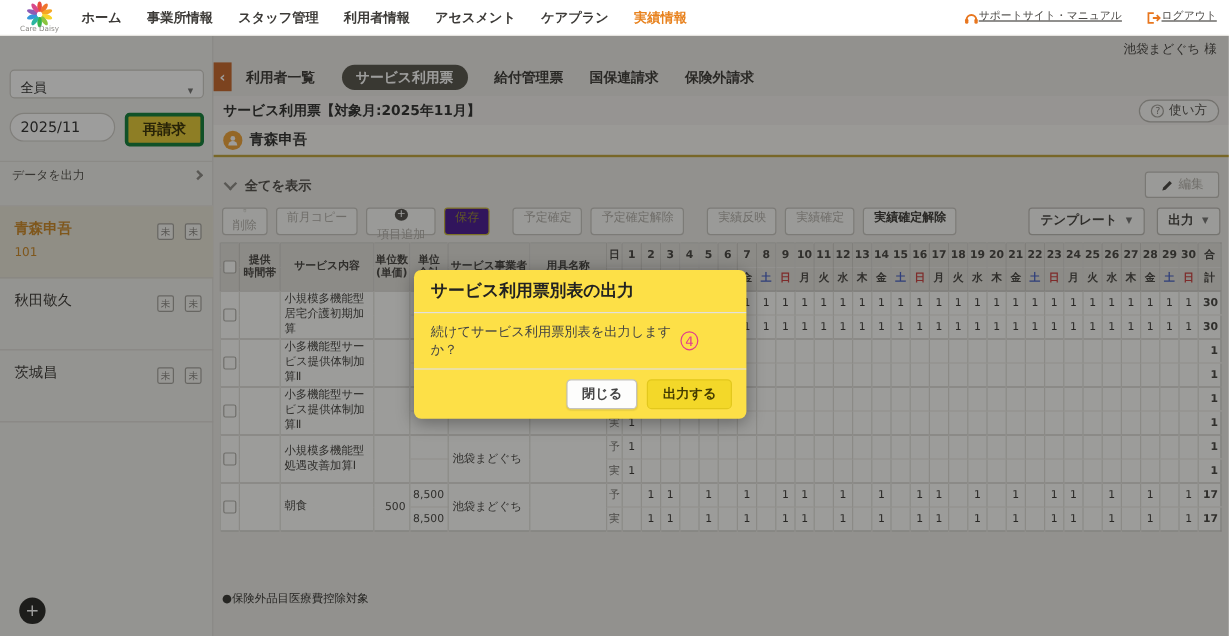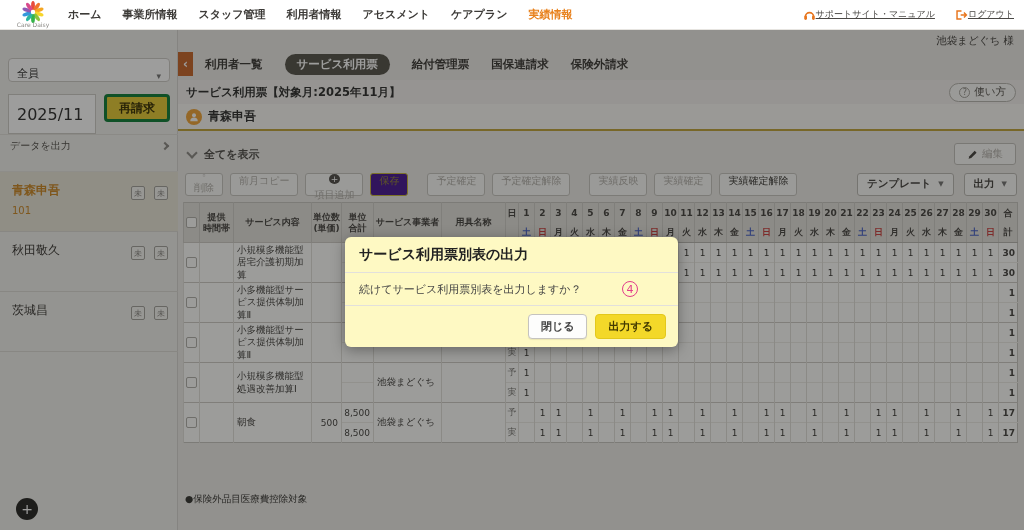--- a/index.html
+++ b/index.html
@@ -17,22 +17,22 @@
   .nav-link { display:flex; align-items:center; font-size:9px; color:#4a4845;
     text-decoration:underline; cursor:pointer; line-height:1.1; }
   .account-name { position:absolute; top:34px; right:10px; font-size:10.5px; color:#4a4845; z-index:10; }
   
   .sidebar { position:absolute; left:0; top:30px; width:178px; height:500px; background:#f1f0ed;
     border-right:1px solid #d8d6d2; }
   .side-select { position:absolute; left:8px; top:28px; width:162px; height:24px; background:#fff;
     border:1px solid #cfcdc8; border-radius:4px; font-size:11px; color:#333; display:flex;
     align-items:flex-end; padding:0 8px; cursor:pointer; }
   .side-select .caret { margin-left:auto; font-size:9px; color:#777; }
-  .month-input { position:absolute; left:8px; top:64px; width:88px; height:40px; background:#fff;
-    border:1px solid #cfcdc8; border-radius:0; font-size:16px; color:#333; padding:0 8px;
+  .month-input { position:absolute; left:8px; top:64px; width:88px; height:24px; background:#fff;
+    border:1px solid #cfcdc8; border-radius:12px; font-size:12px; color:#333; padding:0 8px;
     font-family:inherit; }
   .rebill-btn { position:absolute; left:104px; top:64px; width:66px; height:28px; background:#e7cb3a;
     border:3px solid #15803d; border-radius:4px; font-size:12px; font-weight:bold; color:#3c3508;
     cursor:pointer; font-family:inherit; }
   .export-row { position:absolute; left:0; top:104px; width:178px; height:22px; display:flex;
     align-items:center; padding:0 10px; font-size:10px; color:#55534f; cursor:pointer;
     border-top:1px solid #e2e0db; }
   .export-row .rchev { margin-left:auto; width:6px; height:6px; border-left:2px solid #8e8c88;
     border-bottom:2px solid #8e8c88; transform:rotate(-135deg); }
   .badge-headers { position:absolute; left:0; top:141px; width:178px; height:16px; background:#e7e5e0;
@@ -76,21 +76,21 @@
     transform:rotate(-45deg); margin:0 8px 3px 10px; }
   .show-all { font-size:11px; font-weight:bold; color:#55534f; cursor:pointer; }
   .edit-btn { margin-left:auto; margin-right:8px; height:22px; width:62px; border:1px solid #c4c2bd;
     border-radius:3px; background:#fbfaf8; display:flex; align-items:center; justify-content:center;
     gap:4px; font-size:10.5px; color:#b5b2ad; cursor:pointer; font-family:inherit; }
   .toolbar { position:absolute; left:7px; top:142px; width:832px; height:24px; display:flex;
     align-items:center; gap:7px; }
   .tbtn { height:23px; padding:0 8px; font-size:10px; border:1px solid #c9c7c2; border-radius:3px;
     background:#fafaf8; color:#b3b0ab; display:flex; align-items:center; gap:4px; cursor:default;
     font-family:inherit; white-space:nowrap;flex-direction:column; }
-  .tbtn.enabled { color:#3c3a37; font-weight:normal; cursor:pointer;text-align:right; }
+  .tbtn.enabled { color:#3c3a37; font-weight:bold; cursor:pointer;text-align:right; }
   .tbtn.yellow { background:#4c1d95; border-color:#c9b83e; color:#97893b; }
   .tbtn.gap { margin-left:12px; }
   .dropdown { height:23px; padding:0 9px; font-size:10.5px; font-weight:bold; border:1px solid #bdbbb6;
     border-radius:3px; background:#fbfaf8; color:#4a4845; display:flex; align-items:center; gap:7px;
     cursor:pointer; font-family:inherit; }
   .dropdown .dcaret { font-size:7px; color:#777; }
   .dd-right { margin-left:auto; display:flex; gap:10px; }
   
   .svc-table { position:absolute; left:5px; top:172px; border-collapse:collapse; table-layout:fixed;
     background:#fdfdfc; border:1px solid #c9c7c2; }
@@ -108,22 +108,22 @@
   td.pa-label { text-align:center; color:#7a7874; }
   td.day-val { text-align:center; color:#3c3a37; }
   td.total-cell { text-align:right; padding-right:2px; font-weight:bold; }
   th.dow-sat { color:#4a63c8; } th.dow-sun { color:#cc4444; }
   .checkbox { width:11px; height:11px; border:1px solid #b3b1ac; border-radius:2px; background:#fdfdfc;
     margin:0 auto; }
   .footnote { position:absolute; left:7px; top:463px; font-size:9.5px; color:#3a3936; }
   
   .overlay { position:absolute; left:0; top:30px; width:1024px; height:500px; background:rgba(10,10,8,0.40);
     z-index:50; }
-  .modal { position:absolute; left:345px; top:225px; width:333px; background:#fef9c3; border-radius:6px;
-    z-index:60; box-shadow:0 3px 14px rgba(0,0,0,0.35); overflow:hidden;margin-top:12px; }
+  .modal { position:absolute; left:345px; top:225px; width:277px; background:#fde047; border-radius:6px;
+    z-index:60; box-shadow:0 3px 14px rgba(0,0,0,0.35); overflow:hidden; }
   .modal-title { font-size:14px; font-weight:bold; color:#222; padding:9px 14px 8px;
     border-bottom:1px solid #e2e0dc; }
   .modal-body { padding:8px 14px; font-size:11px; color:#444; border-bottom:1px solid #e2e0dc;
     display:flex; align-items:center; }
   .annot { margin-left:auto; margin-right:26px; width:16px; height:16px; border:1.5px solid #e23d8c;
     border-radius:50%; color:#e23d8c; font-size:11px; display:flex; align-items:center;
     justify-content:center; }
   .modal-footer { padding:8px 12px; display:flex; justify-content:flex-end; gap:8px; }
   .btn-close { padding:4px 12px; border:1px solid #c5c3bf; border-radius:4px; background:#fdfdfc;
     font-size:11px; font-weight:bold; color:#444; cursor:pointer; font-family:inherit;

